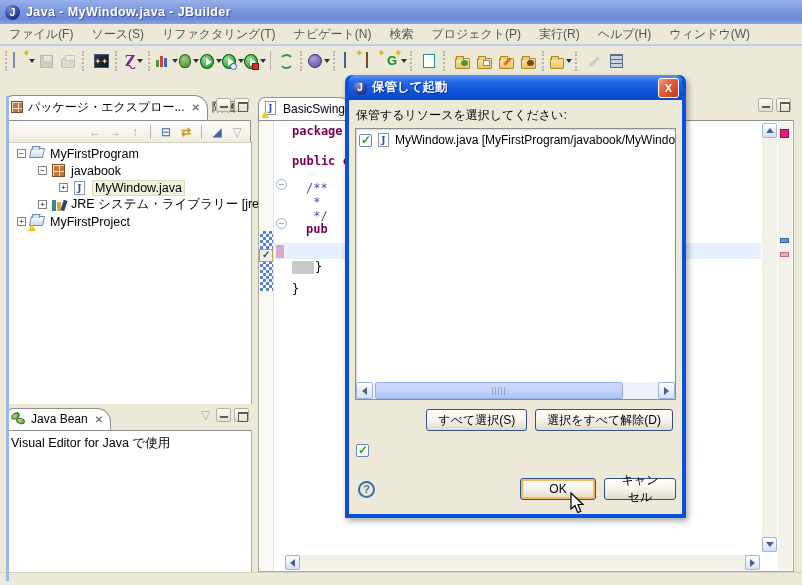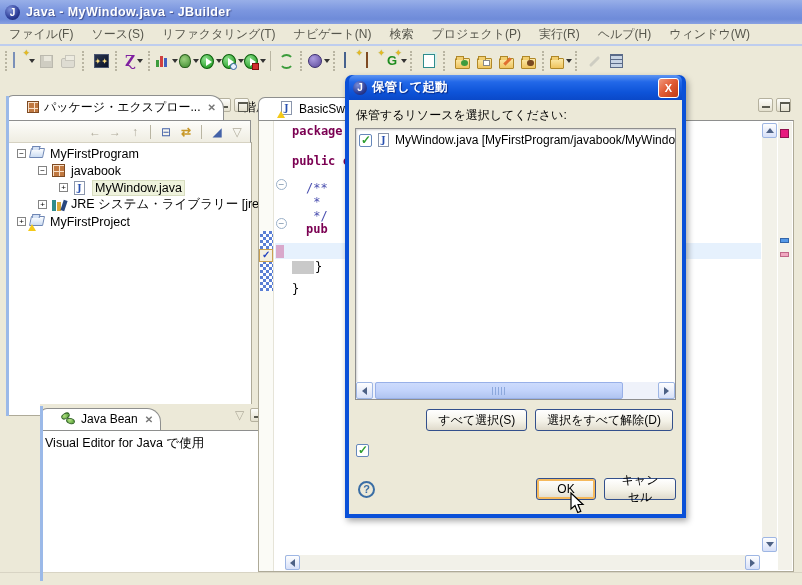--- a/index.html
+++ b/index.html
@@ -59,21 +59,21 @@
   .ic-pen { width:13px; height:3px; background:#9AA0B0; transform:rotate(-45deg); border-radius:2px; }
   .ic-props { width:13px; height:14px; background:#C8D4E4; border:1px solid #5A6A88; background-image:linear-gradient(#5A6A88 1px,transparent 1px); background-size:100% 4px; }
 
   
   .workspace { position:absolute; left:0; top:76px; width:802px; height:509px; background:#ECE9D8; }
 
   .panel { position:absolute; background:#ECE9D8; }
   .panel .phead { height:26px; display:flex; align-items:flex-end; position:relative; }
   .panel .pbody { position:absolute; left:0; right:0; bottom:0; background:#fff; border:1px solid #AEAA98; border-top:1px solid #8E8F8E; }
   .bluestrip { position:absolute; left:0; top:2px; bottom:0; width:3px; background:#9BB9E8; z-index:3; }
-  .tab { display:flex; align-items:center; gap:4px; padding:3px 7px 4px 20px; font-size:12px; white-space:nowrap; }
+  .tab { display:flex; align-items:center; gap:4px; padding:3px 7px 4px 4px; font-size:12px; white-space:nowrap; }
   .tab.active { background:#fff; border:1px solid #8E8F8E; border-bottom:none; border-radius:7px 14px 0 0; position:relative; z-index:2; }
   .tab .x { color:#777; font-size:10px; font-weight:bold; margin-left:3px; cursor:default; }
   .winbtns { position:absolute; right:3px; top:4px; display:flex; gap:3px; }
   .wb { width:15px; height:14px; background:linear-gradient(180deg,#FDFDFB,#E4E0CE); border:1px solid #B5B19E; border-radius:2px; position:relative; }
   .wb.min:before { content:""; position:absolute; left:3px; bottom:3px; width:8px; height:2px; background:#5A5A50; }
   .wb.max:before { content:""; position:absolute; left:3px; top:3px; width:8px; height:7px; border:1px solid #5A5A50; border-top-width:2px; }
 
   
   #explorer { left:6px; top:18px; width:246px; height:322px; }
   #explorer .ptool { position:absolute; left:1px; right:1px; top:26px; height:23px; background:linear-gradient(180deg,#FDFDFA,#EFEDE2); border:1px solid #8E8F8E; border-bottom:1px solid #D6D2C2; display:flex; align-items:center; justify-content:flex-end; gap:2px; padding-right:4px; z-index:1; }
@@ -92,21 +92,21 @@
   .ti.open .fold { transform:skewX(-12deg); background:linear-gradient(180deg,#FDFEFF,#CBDCF2); }
   .warnb { position:absolute; left:-2px; bottom:-2px; width:0; height:0; border-left:4px solid transparent; border-right:4px solid transparent; border-bottom:7px solid #F4C918; }
   .pkg16 { position:absolute; left:1px; top:0; width:13px; height:13px; background:#C07840; border:1px solid #7E4A22; background-image:linear-gradient(#F8E0C8 1px,transparent 1px),linear-gradient(90deg,#F8E0C8 1px,transparent 1px); background-size:6px 6px; }
   .jfile { position:absolute; left:2px; top:0; width:11px; height:14px; background:#fff; border:1px solid #8A96AC; font-size:9px; font-weight:bold; color:#2850B0; text-align:center; line-height:13px; font-family:"DejaVu Serif",serif; }
   .books { position:absolute; left:1px; top:2px; display:flex; gap:1px; align-items:flex-end; }
   .books i { width:4px; height:11px; background:#2E8C8C; }
   .books i:nth-child(2){ background:#D8A838; height:9px; }
   .books i:nth-child(3){ background:#28477E; transform:rotate(18deg); }
 
   
-  #beanpanel { left:6px; top:328px; width:246px; height:177px;margin-left:34px; }
+  #beanpanel { left:6px; top:328px; width:246px; height:177px; }
   #beanpanel .pbody { top:26px; }
   .beans { width:16px; height:14px; position:relative; }
   .beans i { position:absolute; width:9px; height:6px; background:radial-gradient(circle at 35% 30%,#B0E080,#4E9C2E); border:1px solid #2A5E1E; border-radius:50%; }
   .beans i:first-child { left:0; top:1px; transform:rotate(-30deg); }
   .beans i:last-child { left:5px; top:6px; transform:rotate(20deg); }
   .bean-msg { padding:4px 4px; font-size:12.5px; }
 
   
   #editor { left:258px; top:18px; width:536px; height:478px; }
   #editor .pbody { top:26px; overflow:hidden; }
@@ -159,21 +159,21 @@
   .hscroll .sbtn { width:17px; height:17px; flex:0 0 auto; }
   .hthumb { position:absolute; left:19px; width:248px; top:0; height:17px; background:linear-gradient(180deg,#CDDBFC,#C2D3FB 50%,#B0C4F0); border:1px solid #98B0E8; border-radius:2px; }
   .hthumb:before { content:""; position:absolute; left:50%; top:4px; width:14px; height:8px; margin-left:-7px; background:repeating-linear-gradient(90deg,#8CA8DC 0 1px,transparent 1px 3px); }
   .dlg-btnrow { display:flex; justify-content:flex-end; gap:8px; margin-top:9px; padding-right:3px; }
   .xp-btn { height:22px; padding:0 11px; font-size:12px; background:linear-gradient(180deg,#FFFFFF 0%,#F4F2E8 55%,#DFDACB 100%); border:1px solid #33508C; border-radius:3px; display:flex; align-items:center; justify-content:center; }
   .chkrow { display:flex; align-items:center; gap:5px; margin-top:13px; padding-left:1px; }
   .chkrow .lab { outline:1px dotted #333; padding:0 1px; font-size:12px; background:#EBF0DC; }
   .dlg-bottom { display:flex; align-items:center; margin-top:21px; }
   .help { width:17px; height:17px; border-radius:50%; border:2px solid #3A6EA5; color:#3A6EA5; font-weight:bold; font-size:11px; display:flex; align-items:center; justify-content:center; margin-left:3px; }
   .dlg-bottom .spacer { flex:1; }
-  .xp-btn.default { box-shadow:inset 0 0 0 2px #F5B95C; border-color:#33508C; width:60px; }
+  .xp-btn.default { box-shadow:inset 0 0 0 2px #F5B95C; border-color:#33508C; width:76px; }
   .xp-btn.cancel { width:72px; margin-left:8px; }
 
   .cursor { position:absolute; left:570px; top:492px; z-index:20; }
 
   .statusbar { position:absolute; left:0; bottom:0; width:802px; height:13px; background:#ECE9D8; border-top:1px solid #D8D4C4; }
 </style>
 </head>
 <body>
 
 <div class="screen">

